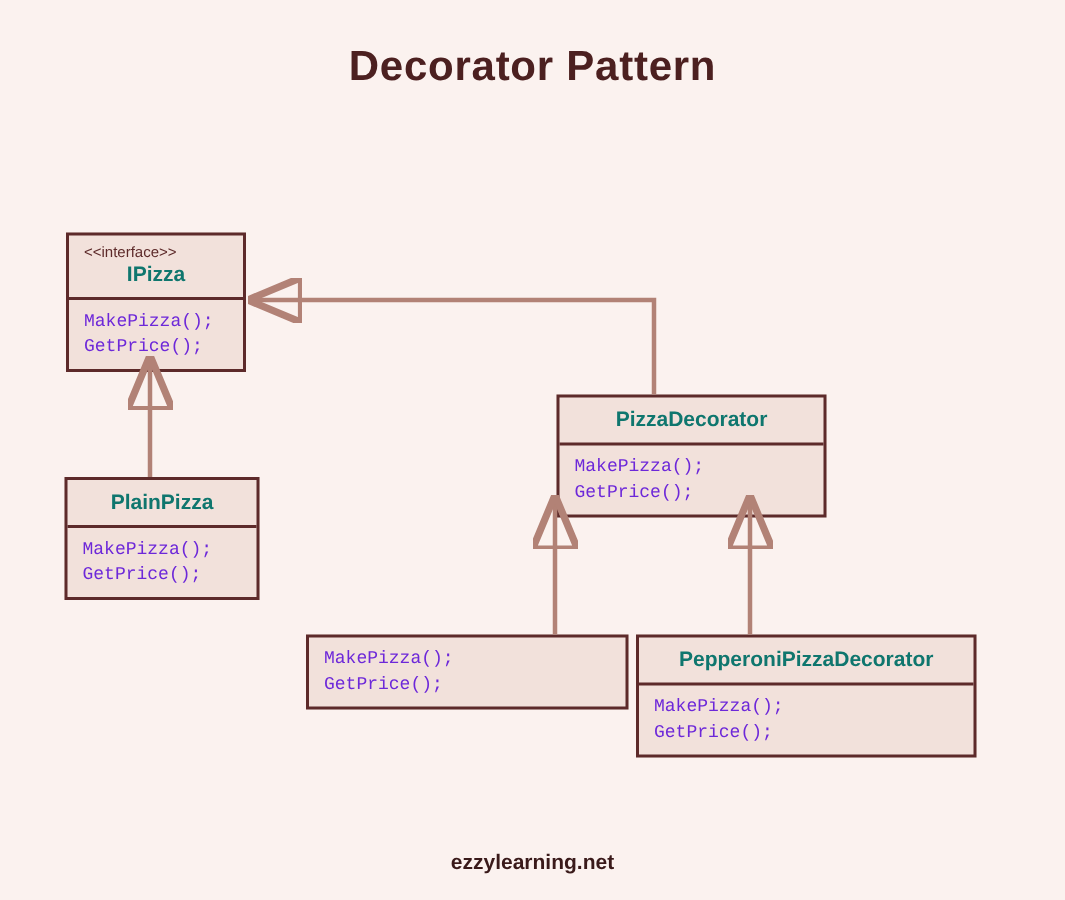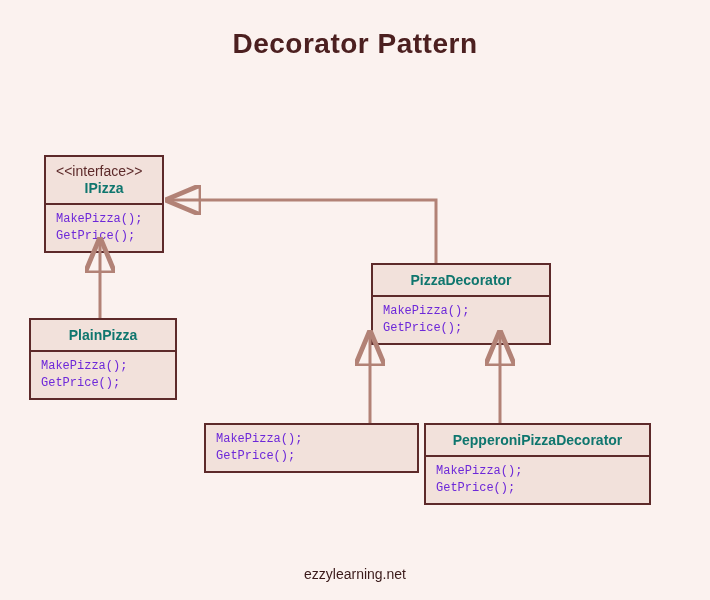--- a/index.html
+++ b/index.html
@@ -29,21 +29,21 @@
     background: #f2e1db;
     border: 2px solid #5d2a2a;
   }
   .box .header {
     border-bottom: 2px solid #5d2a2a;
     padding: 6px 10px;
     text-align: center;
     font-family: Arial, Helvetica, sans-serif;
   }
   .box .stereotype {
-    font-size: 14px;
+    font-size: 10px;
     color: #5d2a2a;
     display: block;
     text-align: left;
   }
   .box .name {
     font-weight: 700;
     font-size: 14px;
     color: #0f766e;
   }
   .box .methods {
@@ -52,21 +52,21 @@
     font-size: 12px;
     color: #6d28d9;
     line-height: 1.4;
   }
   .footer {
     position: absolute;
     bottom: 18px;
     width: 100%;
     text-align: center;
     font-family: Arial, Helvetica, sans-serif;
-    font-weight: 400;
+    font-weight: 700;
     font-size: 14px;
     color: #3a1a1a;
   }
   svg.arrows {
     position: absolute;
     left: 0; top: 0;
     width: 710px; height: 600px;
     pointer-events: none;
   }
 </style>
@@ -81,21 +81,21 @@
     <div class="header">
       <span class="stereotype">&lt;&lt;interface&gt;&gt;</span>
       <span class="name">IPizza</span>
     </div>
     <div class="methods">
       <div>MakePizza();</div>
       <div>GetPrice();</div>
     </div>
   </div>
 
-  <div class="box" style="left:29px; top:318px; width:148px;">
+  <div class="box" style="left:43px; top:318px; width:130px;">
     <div class="header">
       <span class="name">PlainPizza</span>
     </div>
     <div class="methods">
       <div>MakePizza();</div>
       <div>GetPrice();</div>
     </div>
   </div>
 
   <div class="box" style="left:346px; top:263px; width:180px;margin-left:25px;">

